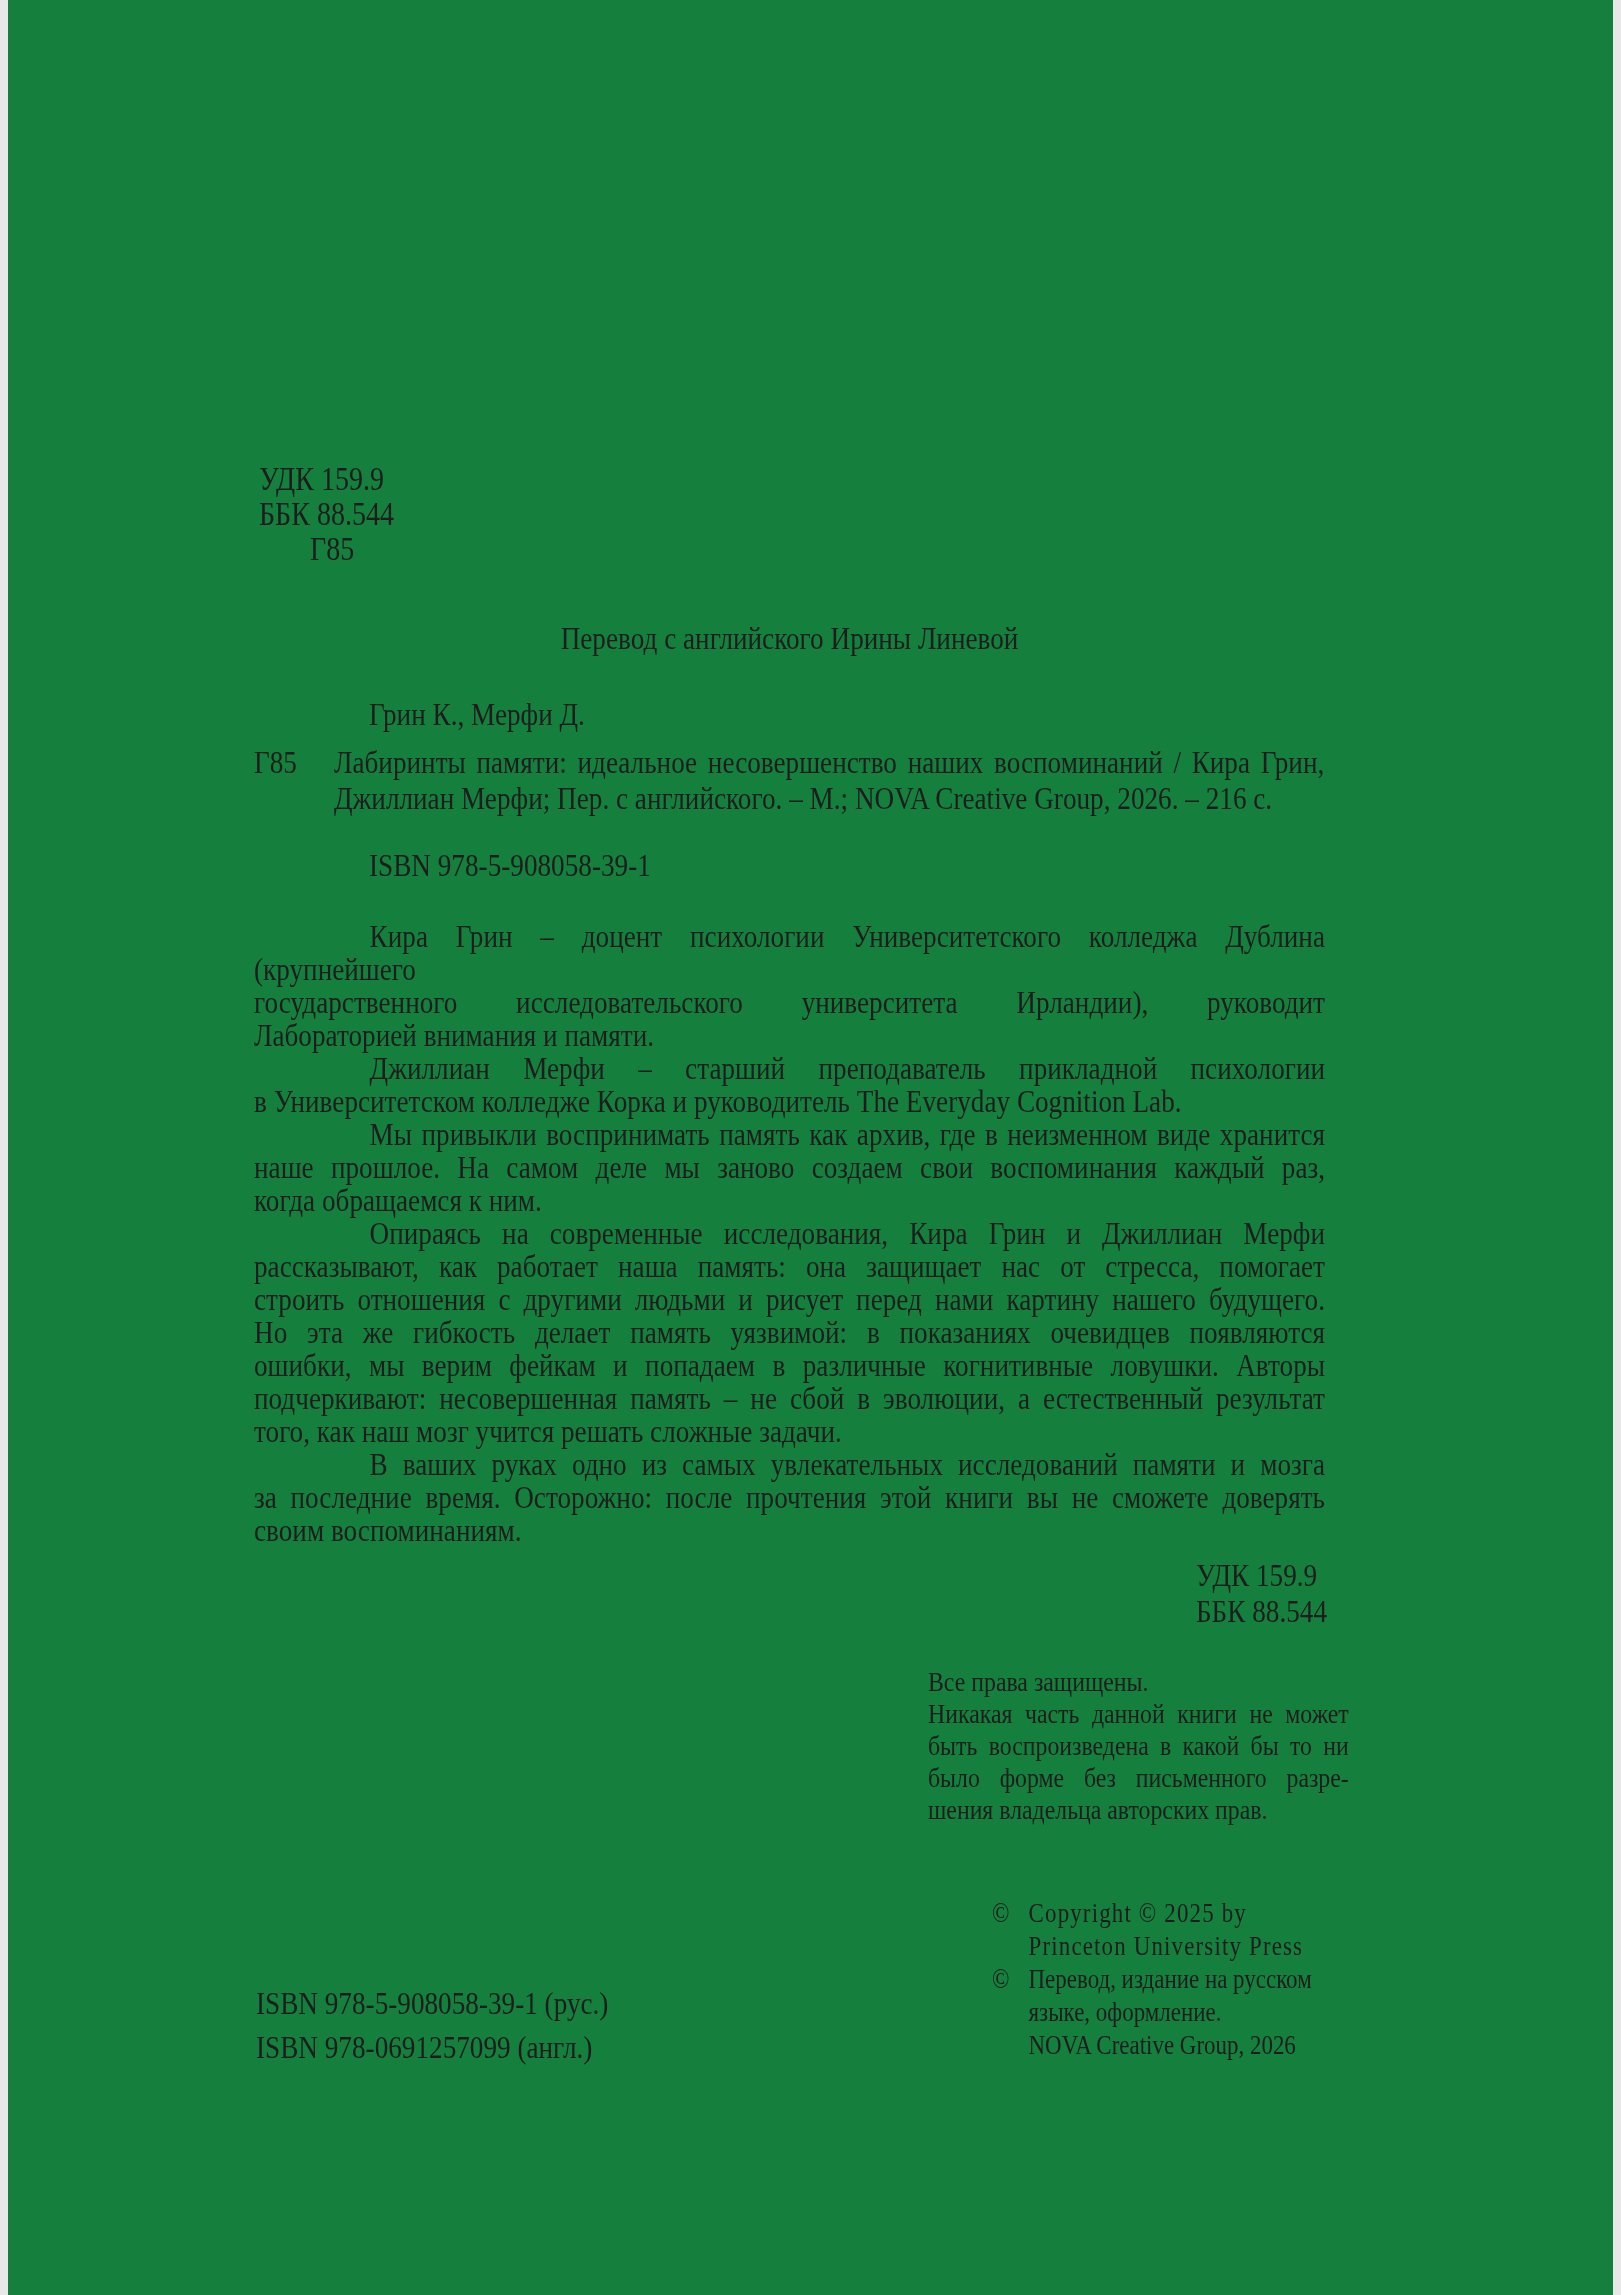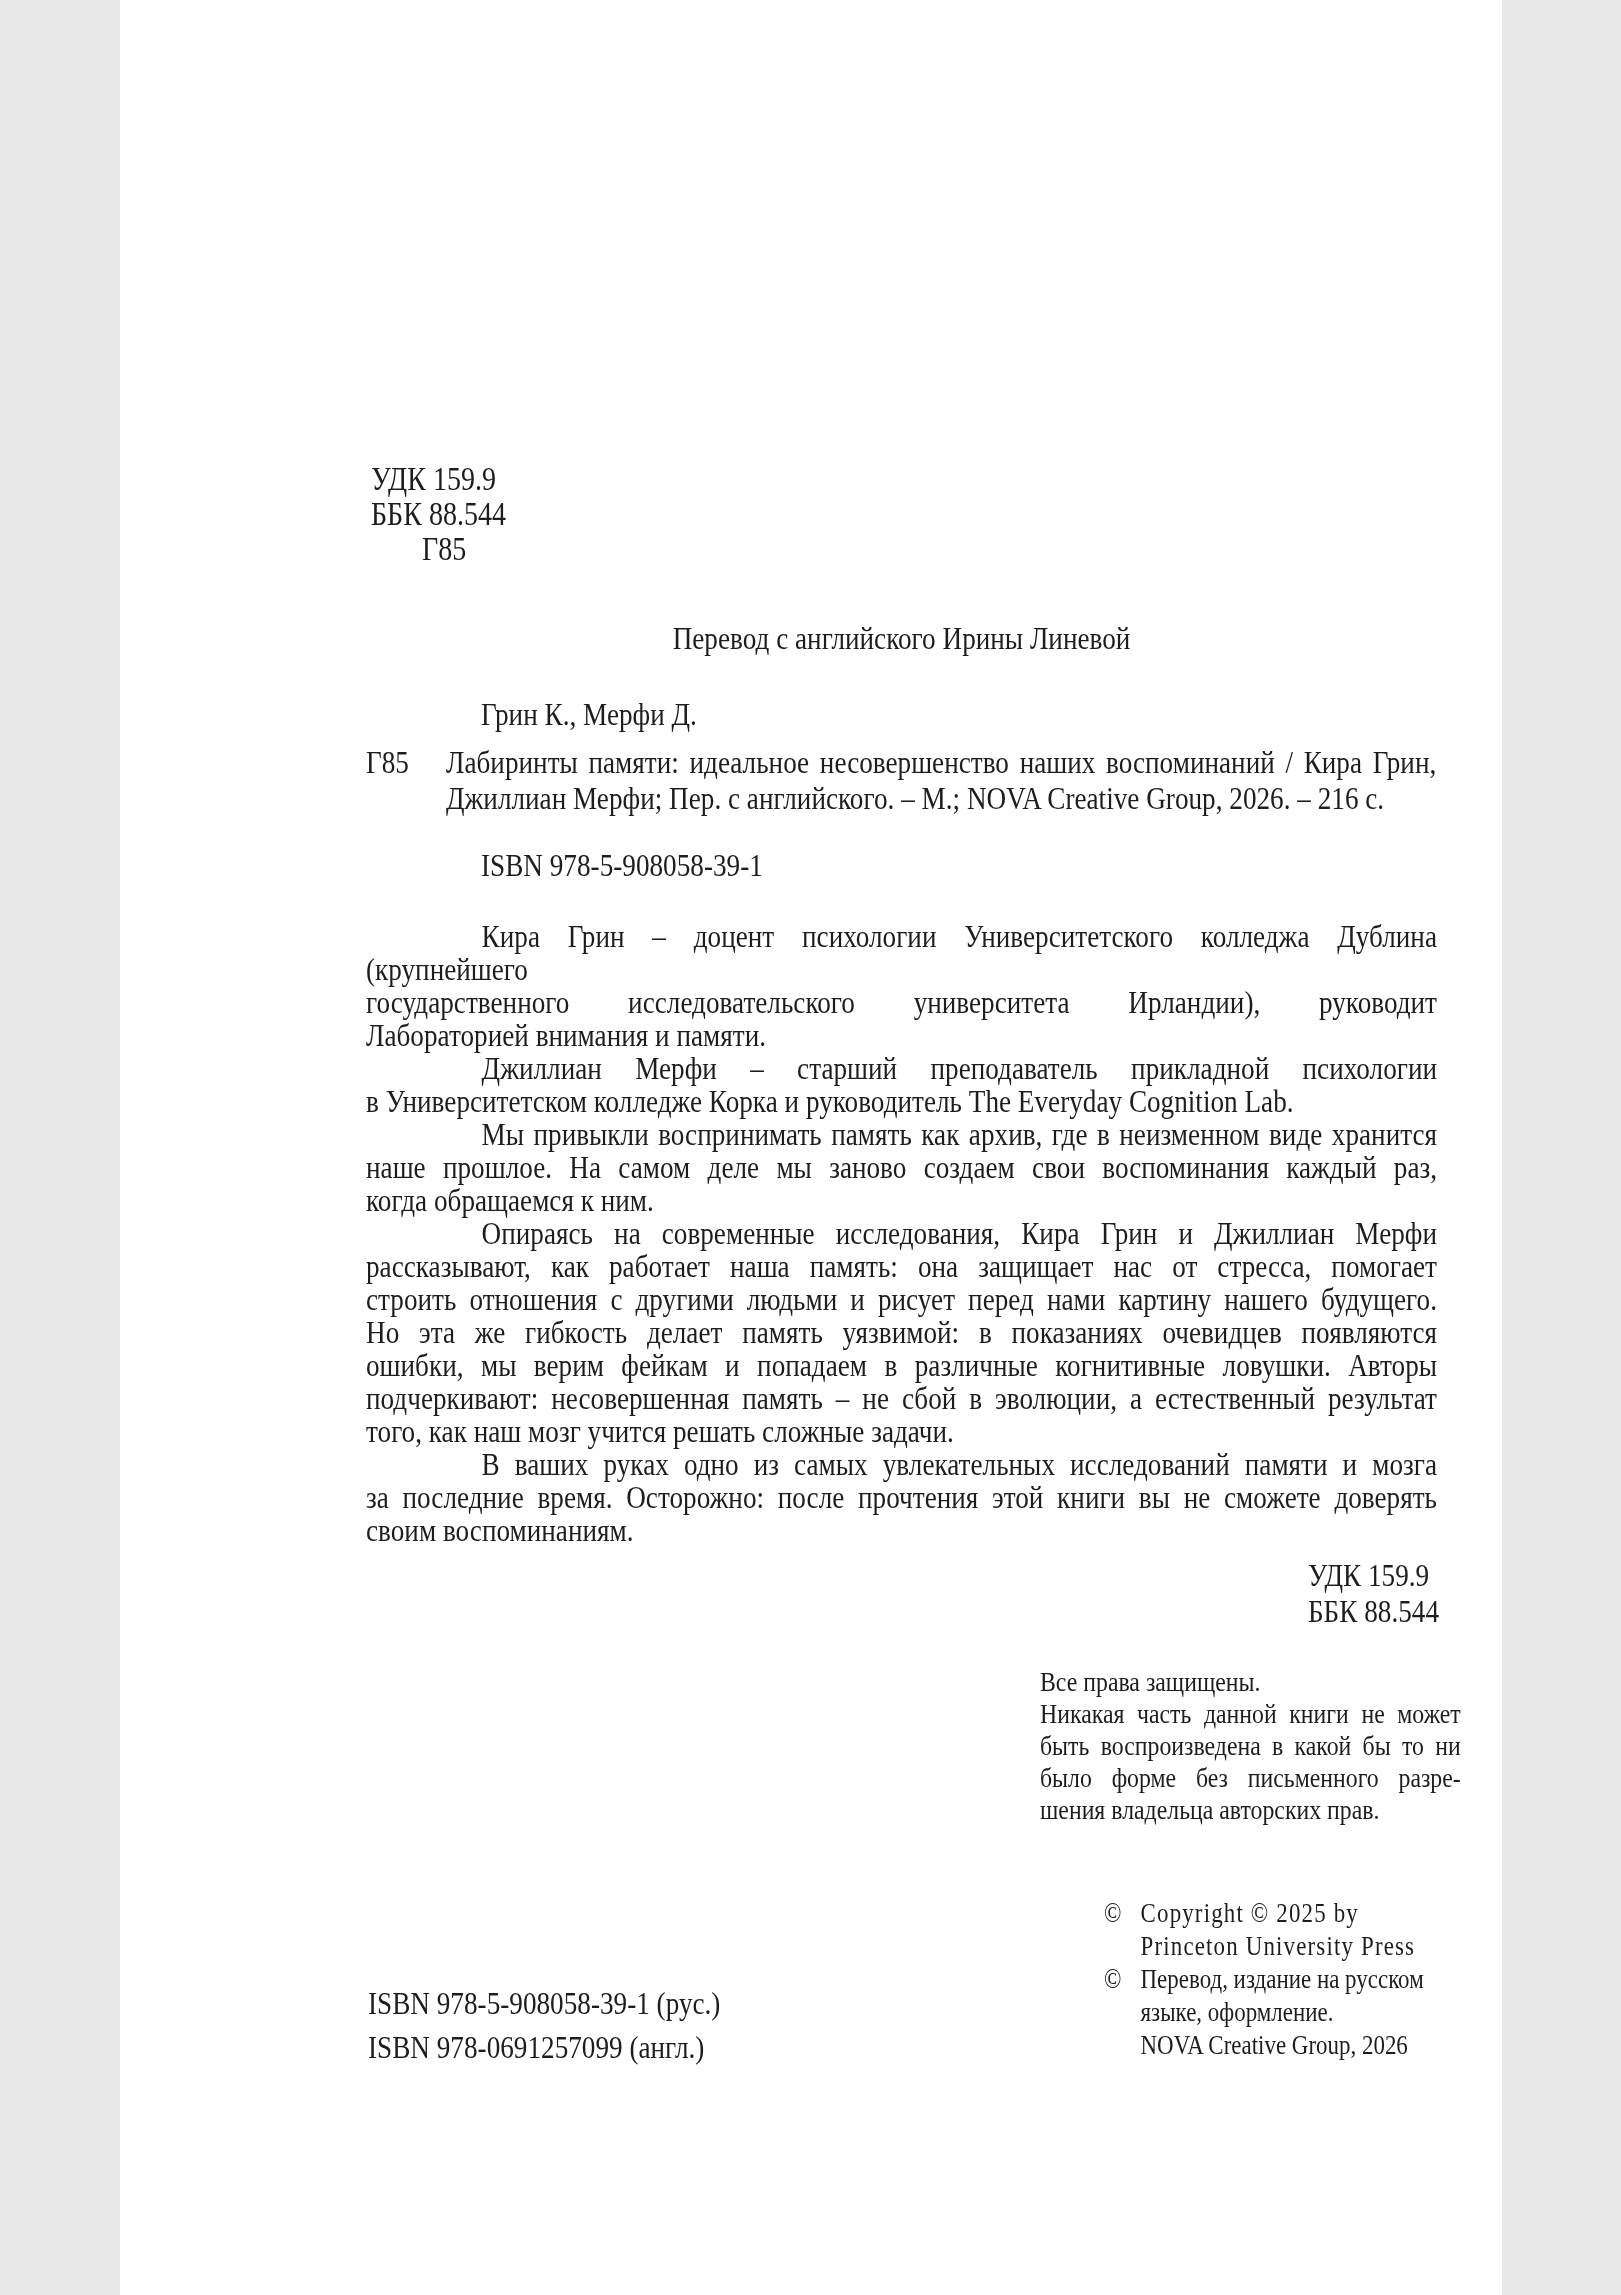--- a/index.html
+++ b/index.html
@@ -1,21 +1,21 @@
 <!DOCTYPE html>
 <html lang="ru" style="font-size:12.7px"><head>
 <meta charset="utf-8">
 <title>Imprint page</title>
 <style>
   html, body { margin: 0; padding: 0; background: #e8e8e8; }
   #page {
     position: relative;
-    width: 1382px;
+    width: 1605px;
     height: 2295px;
-    background: #ffffff;
+    background: #15803d;
     color: #1d1d1d;
     font-family: "Liberation Serif", "DejaVu Serif", serif;
     overflow: hidden;
     margin: 0 auto;
   }
   .blk { position: absolute; }
   
   .cx { transform: scaleX(0.85); transform-origin: 0 0; }
 
   

